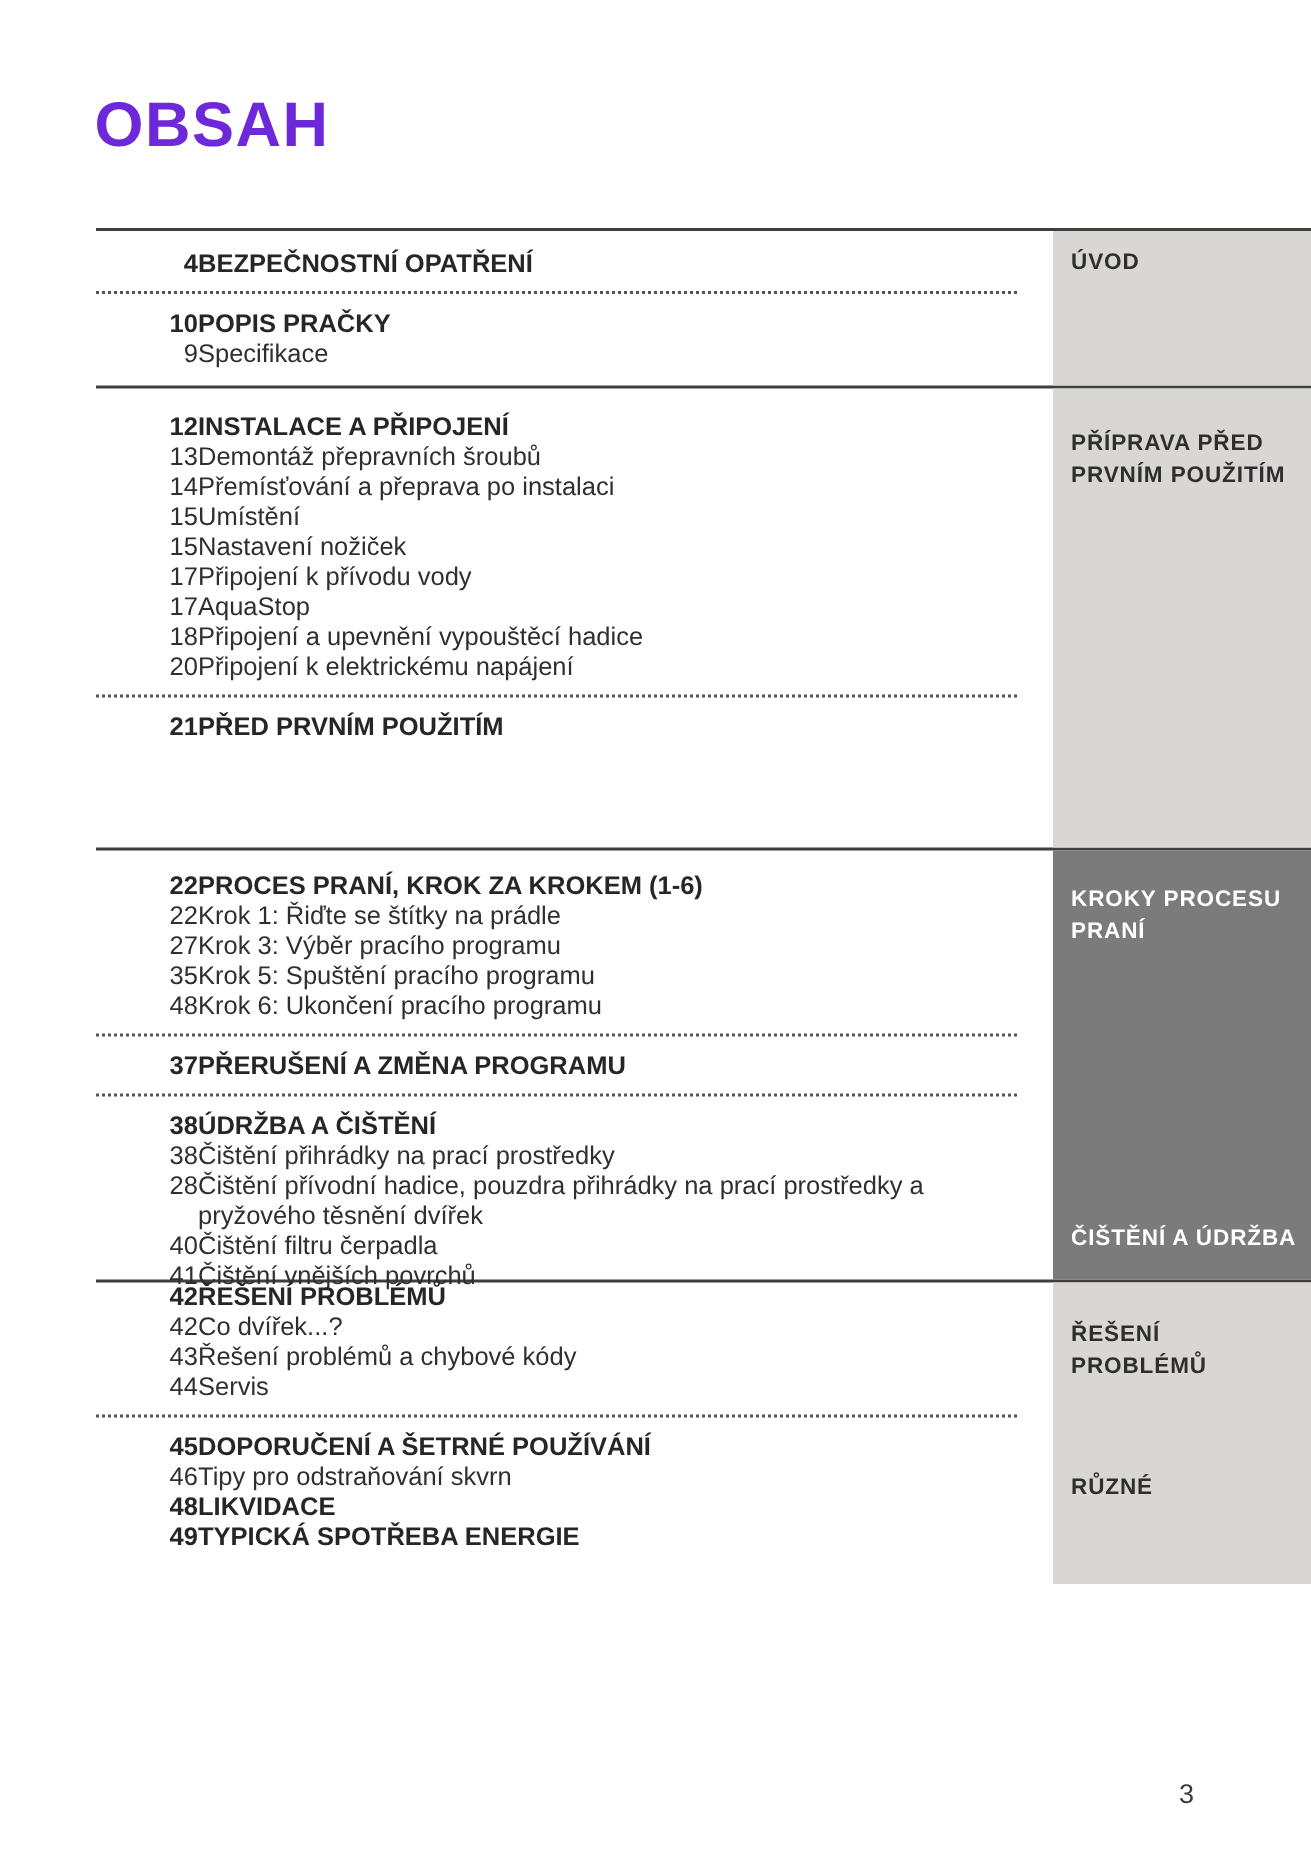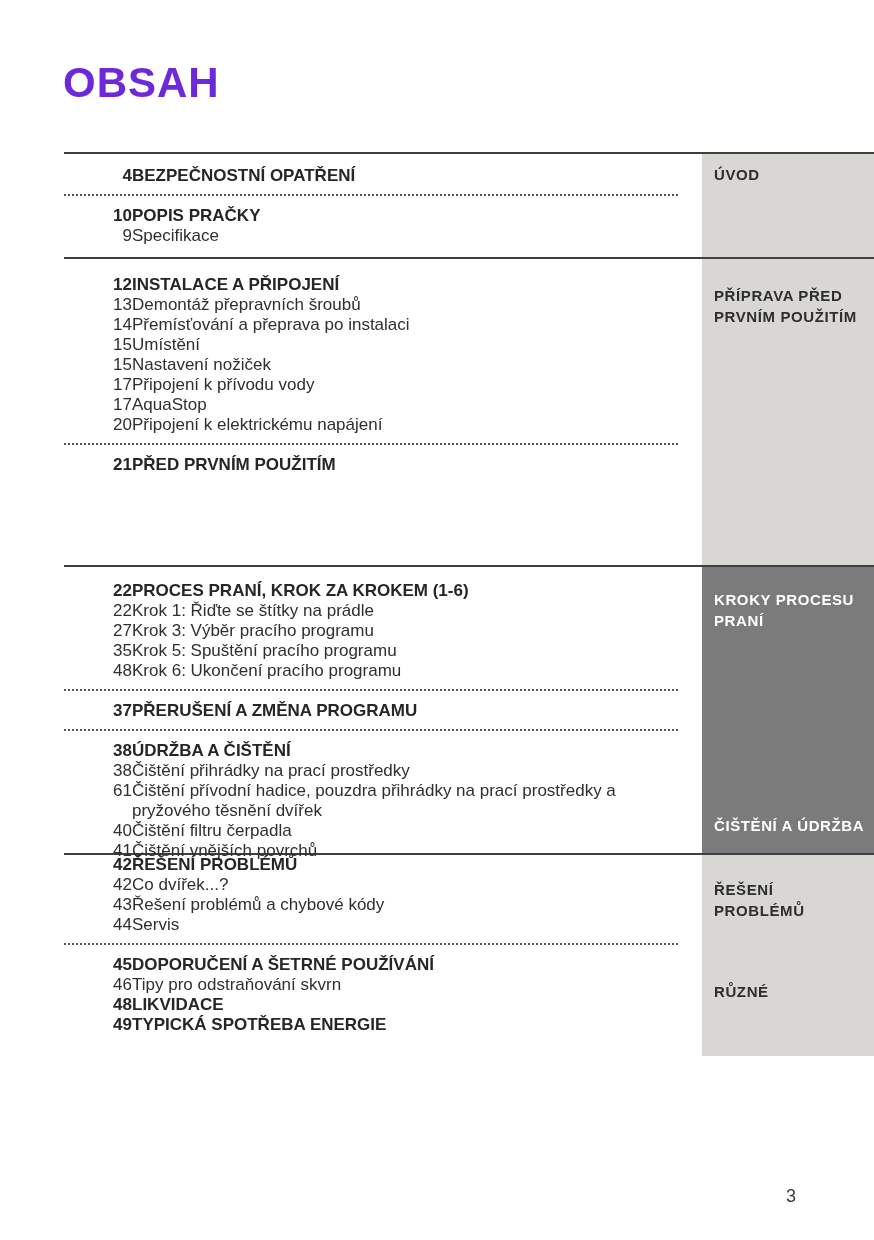--- a/index.html
+++ b/index.html
@@ -134,20 +134,24 @@
   <div class="row">
     <span class="num">17</span>
     <span class="lbl">Připojení k přívodu vody</span>
   </div>
 
   <div class="row">
     <span class="num">17</span>
     <span class="lbl">AquaStop</span>
   </div>
 
+  <div class="row">
+    <span class="num">18</span>
+    <span class="lbl">Připojení a upevnění vypouštěcí hadice</span>
+  </div>
 
   <div class="row">
     <span class="num">20</span>
     <span class="lbl">Připojení k elektrickému napájení</span>
   </div>
 
   <hr class="dotted">
 
   <div class="row bold">
     <span class="num">21</span>
@@ -202,21 +206,21 @@
     <span class="num">38</span>
     <span class="lbl">ÚDRŽBA A ČIŠTĚNÍ</span>
   </div>
 
   <div class="row">
     <span class="num">38</span>
     <span class="lbl">Čištění přihrádky na prací prostředky</span>
   </div>
 
   <div class="row">
-    <span class="num">61</span>
+    <span class="num">28</span>
     <span class="lbl">Čištění přívodní hadice, pouzdra přihrádky na prací prostředky a
 pryžového těsnění dvířek</span>
   </div>
 
   <div class="row">
     <span class="num">40</span>
     <span class="lbl">Čištění filtru čerpadla</span>
   </div>
 
   <div class="row">

